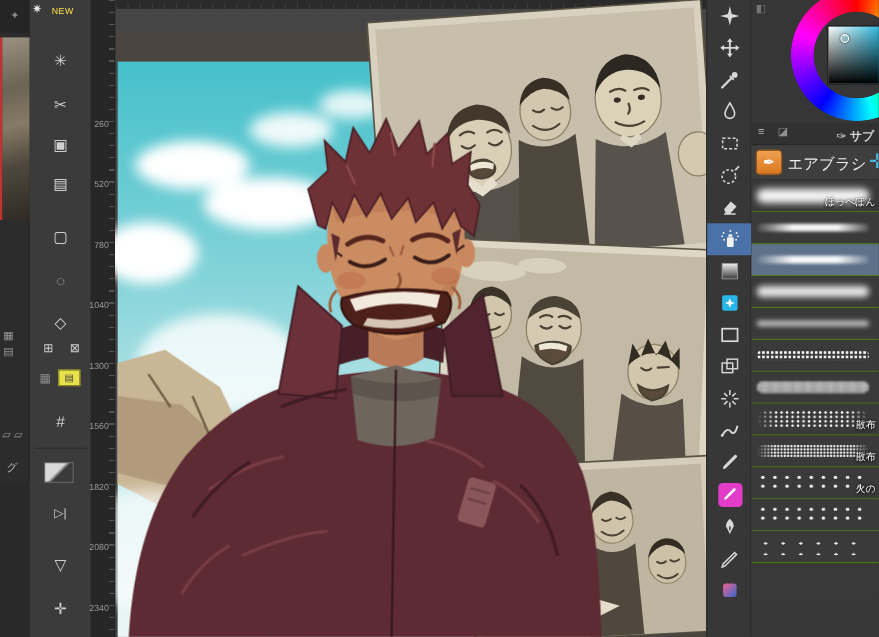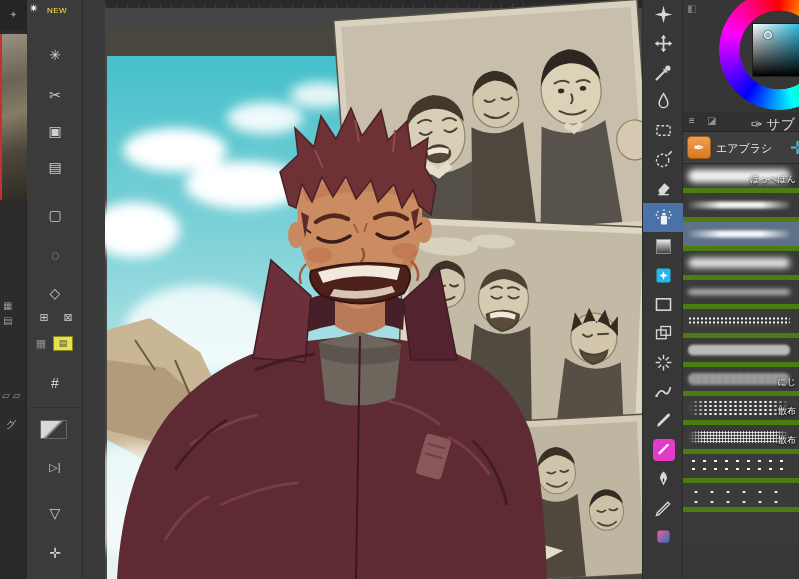--- a/index.html
+++ b/index.html
@@ -64,29 +64,29 @@
   .mini{position:absolute;top:24px;width:7px;height:7px;border:1px solid #555;background:#141414;}
   .mini.m1{left:4px;} .mini.m2{left:13px;}
   .rgb{position:absolute;top:23px;font-size:9px;color:#ddd;}
   .rgb-sq{position:absolute;top:24px;width:7px;height:7px;}
   .rgb-sq.r{left:56px;background:#d93030;}
   .rgb-sq.g{left:87px;background:#2fc044;}
   .rgb.rv{left:66px;} .rgb.gv{left:97px;}
   .tabs-row{position:relative;height:20px;background:#313131;border-bottom:1px solid #262626;font-size:10px;color:#b5b5b5;}
   .tab-ico{position:absolute;top:3px;}
   .tab-ico.t1{left:6px;} .tab-ico.t2{left:24px;color:#8f8f8f;}
-  .tab-sub{position:absolute;right:4px;top:4px;font-size:14px;color:#d5d5d5;}
+  .tab-sub{position:absolute;right:4px;top:4px;font-size:11px;color:#d5d5d5;font-weight:bold;}
   .toolsel-row{position:relative;height:32px;background:#3e3e3e;border-bottom:1px solid #2a2a2a;}
   .orange-ico{position:absolute;left:4px;top:4px;width:24px;height:23px;border-radius:4px;
     background:linear-gradient(#f0a050,#d87820);border:1px solid #9c5a18;
     color:#fff;font-size:13px;text-align:center;line-height:22px;}
-  .toolsel-label{position:absolute;left:33px;top:9px;font-size:11px;color:#efefef;white-space:nowrap;}
+  .toolsel-label{position:absolute;left:33px;top:9px;font-size:14px;color:#efefef;white-space:nowrap;}
   .next-ico{position:absolute;right:-6px;top:5px;font-size:18px;color:#48b8e0;}
   .brush-list{position:relative;height:381px;background:#393939;}
-  .brow{position:relative;height:29px;border-bottom:5px solid #4d7c0f;background:#3a3a3a;overflow:hidden;}
+  .brow{position:relative;height:29px;border-bottom:1px solid #4d7c0f;background:#3a3a3a;overflow:hidden;}
   .brow.sel{background:#5d7189;}
   .lbl{position:absolute;right:3px;bottom:2px;font-size:9px;color:#fff;
     text-shadow:0 1px 2px #000,0 0 3px #000;white-space:nowrap;}
   .stk{position:absolute;left:5px;top:50%;transform:translateY(-50%);width:102px;height:10px;background:#fff;border-radius:6px;filter:blur(2.2px);opacity:.95;}
   .stk.s-soft2{height:13px;filter:blur(3.2px);}
   .stk.s-taper{height:7px;filter:blur(1.6px);
     background:linear-gradient(90deg,rgba(255,255,255,.08),#fff 32%,#fff 72%,rgba(255,255,255,.12));}
   .stk.s-soft{height:10px;filter:blur(3px);opacity:.88;}
   .stk.s-thin{height:5px;filter:blur(2.4px);opacity:.72;}
   .stk.s-rough{height:9px;border-radius:4px;filter:blur(.4px);
@@ -229,20 +229,32 @@
     <div class="lt-dim">▦</div>
     <div class="lt-yellow">▤</div>
     <div class="lt-item" style="top:376px">#</div>
     <div class="lt-sep"></div>
     <div class="lt-grad"></div>
     <div class="lt-item" style="top:462px;font-size:11px">▷|</div>
     <div class="lt-item" style="top:506px">▽</div>
     <div class="lt-item" style="top:546px">✛</div>
   </div>
 
+  <div class="ruler">
+    <div class="tickstrip"></div>
+    <span style="top:108px">260</span>
+    <span style="top:163px">520</span>
+    <span style="top:218px">780</span>
+    <span style="top:273px">1040</span>
+    <span style="top:328px">1300</span>
+    <span style="top:383px">1560</span>
+    <span style="top:438px">1820</span>
+    <span style="top:493px">2080</span>
+    <span style="top:548px">2340</span>
+  </div>
 
   <div class="canvas-area">
     <svg viewBox="0 0 537 579" width="537" height="579">
       <defs>
         <linearGradient id="skyg" x1="0" y1="0" x2="0" y2="1">
           <stop offset="0" stop-color="#45c0cb"></stop>
             <stop offset=".35" stop-color="#7fd2d8"></stop>
           <stop offset=".7" stop-color="#c8eaec"></stop>
             <stop offset="1" stop-color="#eaf5f3"></stop>
         </linearGradient>
@@ -564,33 +576,33 @@
         </div>
       <div class="brow">
           <div class="stk s-rough"></div>
           <div class="lbl"></div>
         </div>
       <div class="brow">
           <div class="stk s-grain"></div>
           <div class="lbl"></div>
         </div>
       <div class="brow">
-          <div class="stk s-grainsoft"></div>
-          <div class="lbl">にじ</div>
-        </div>
-      <div class="brow">
           <div class="stk s-spray"></div>
           <div class="lbl">散布</div>
         </div>
       <div class="brow">
           <div class="stk s-sprayfine"></div>
           <div class="lbl">散布</div>
         </div>
       <div class="brow">
           <div class="stk s-dots"></div>
+          <div class="lbl">火の</div>
+        </div>
+      <div class="brow">
+          <div class="stk s-dots"></div>
           <div class="lbl"></div>
         </div>
       <div class="brow">
           <div class="stk s-dotssparse"></div>
           <div class="lbl"></div>
         </div>
     </div>
   </div>
 
 </div>

